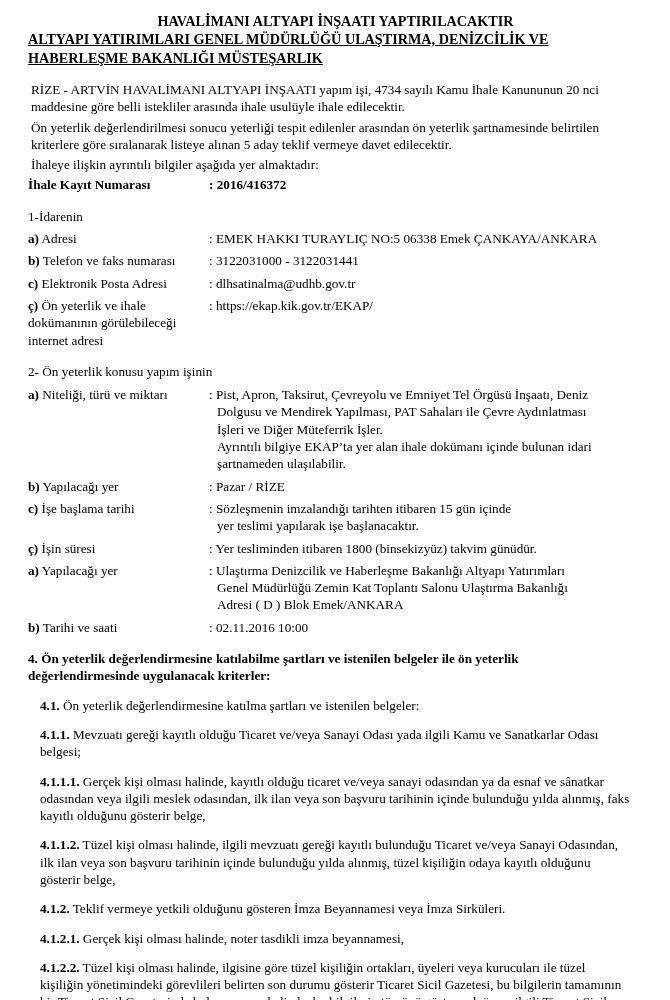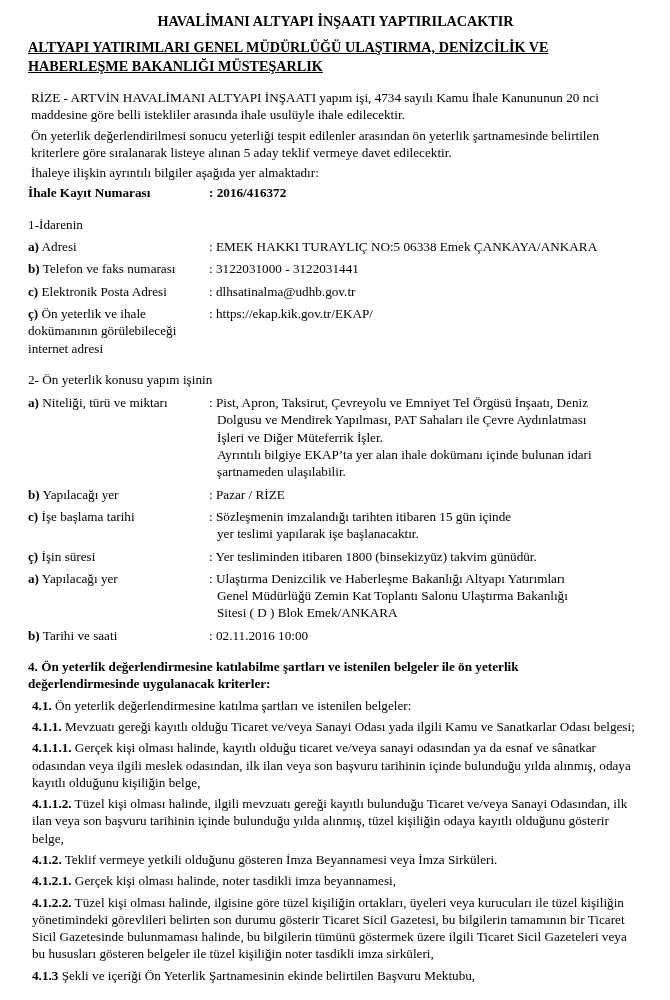--- a/index.html
+++ b/index.html
@@ -6,34 +6,34 @@
   body {
     width: 670px; height: 1000px; overflow: hidden;
     background: #ffffff; color: #000000;
     font-family: "Liberation Serif", "DejaVu Serif", serif;
     font-size: 13.2px; line-height: 17.3px;
   }
   .doc { padding: 10px 27px 0 28px; }
   .b { font-weight: bold; }
   .title {
     text-align: center; font-weight: bold;
-    font-size: 14.2px; line-height: 18px; margin: 2px 0 8px 0;
+    font-size: 14.2px; line-height: 18px; margin: 2px 0 0 0;
   }
   .subtitle {
     font-weight: bold; text-decoration: underline;
     font-size: 14.2px; line-height: 18.5px;
     white-space: pre-line; margin: 0 0 14px 0;
   }
   .para { margin: 3px; }
   .kv { display: flex; margin: 0 0 5px 0; }
   .kv .lbl { flex: 0 0 177px; padding-right: 4px; font-family: Liberation Serif, serif; }
   .kv .val { flex: 1; white-space: pre-line; padding-left: 8px; text-indent: -8px; }
   .sec-head { margin: 14px 0 5px 0; }
   .sec-head.tight { margin-bottom: 6px; }
-  .clause { margin: 4px; }
+  .clause { margin: 12px; }
   .clause.head { font-weight: bold; white-space: pre-line; margin: 14px 0 4px 0; }
 </style>
 </head>
 <body>
 
 <div class="doc">
 
   <p class="title">HAVALİMANI ALTYAPI İNŞAATI YAPTIRILACAKTIR</p>
   <p class="subtitle">ALTYAPI YATIRIMLARI GENEL MÜDÜRLÜĞÜ ULAŞTIRMA, DENİZCİLİK VE
 HABERLEŞME BAKANLIĞI MÜSTEŞARLIK</p>
@@ -88,32 +88,32 @@
   <div class="kv">
     <div class="lbl"><span class="b">ç)</span><span> İşin süresi</span></div>
     <div class="val">: Yer tesliminden itibaren 1800 (binsekizyüz) takvim günüdür.</div>
   </div>
 
 
   <div class="kv">
     <div class="lbl"><span class="b">a)</span><span> Yapılacağı yer</span></div>
     <div class="val">: Ulaştırma Denizcilik ve Haberleşme Bakanlığı Altyapı Yatırımları
 Genel Müdürlüğü Zemin Kat Toplantı Salonu Ulaştırma Bakanlığı
-Sitesi ( D ) Blok Emek/ANKARA</div>
+Adresi ( D ) Blok Emek/ANKARA</div>
   </div>
   <div class="kv">
     <div class="lbl"><span class="b">b)</span><span> Tarihi ve saati</span></div>
     <div class="val">: 02.11.2016 10:00</div>
   </div>
 
   <p class="clause head"><span class="b">4.</span><span> Ön yeterlik değerlendirmesine katılabilme şartları ve istenilen belgeler ile ön yeterlik
 değerlendirmesinde uygulanacak kriterler:</span></p>
 
   <p class="clause"><span class="b">4.1.</span><span> Ön yeterlik değerlendirmesine katılma şartları ve istenilen belgeler:</span></p>
   <p class="clause"><span class="b">4.1.1.</span><span> Mevzuatı gereği kayıtlı olduğu Ticaret ve/veya Sanayi Odası yada ilgili Kamu ve Sanatkarlar Odası belgesi;</span></p>
-  <p class="clause"><span class="b">4.1.1.1.</span><span> Gerçek kişi olması halinde, kayıtlı olduğu ticaret ve/veya sanayi odasından ya da esnaf ve sânatkar odasından veya ilgili meslek odasından, ilk ilan veya son başvuru tarihinin içinde bulunduğu yılda alınmış, odaya kayıtlı olduğunu kişiliğin belge,</span></p>
+  <p class="clause"><span class="b">4.1.1.1.</span><span> Gerçek kişi olması halinde, kayıtlı olduğu ticaret ve/veya sanayi odasından ya da esnaf ve sânatkar odasından veya ilgili meslek odasından, ilk ilan veya son başvuru tarihinin içinde bulunduğu yılda alınmış, faks kayıtlı olduğunu gösterir belge,</span></p>
   <p class="clause"><span class="b">4.1.1.2.</span><span> Tüzel kişi olması halinde, ilgili mevzuatı gereği kayıtlı bulunduğu Ticaret ve/veya Sanayi Odasından, ilk ilan veya son başvuru tarihinin içinde bulunduğu yılda alınmış, tüzel kişiliğin odaya kayıtlı olduğunu gösterir belge,</span></p>
   <p class="clause"><span class="b">4.1.2.</span><span> Teklif vermeye yetkili olduğunu gösteren İmza Beyannamesi veya İmza Sirküleri.</span></p>
   <p class="clause"><span class="b">4.1.2.1.</span><span> Gerçek kişi olması halinde, noter tasdikli imza beyannamesi,</span></p>
   <p class="clause"><span class="b">4.1.2.2.</span><span> Tüzel kişi olması halinde, ilgisine göre tüzel kişiliğin ortakları, üyeleri veya kurucuları ile tüzel kişiliğin yönetimindeki görevlileri belirten son durumu gösterir Ticaret Sicil Gazetesi, bu bilgilerin tamamının bir Ticaret Sicil Gazetesinde bulunmaması halinde, bu bilgilerin tümünü göstermek üzere ilgili Ticaret Sicil Gazeteleri veya bu hususları gösteren belgeler ile tüzel kişiliğin noter tasdikli imza sirküleri,</span></p>
   <p class="clause"><span class="b">4.1.3</span><span> Şekli ve içeriği Ön Yeterlik Şartnamesinin ekinde belirtilen Başvuru Mektubu,</span></p>
 
 </div>
 
 </body></html>

